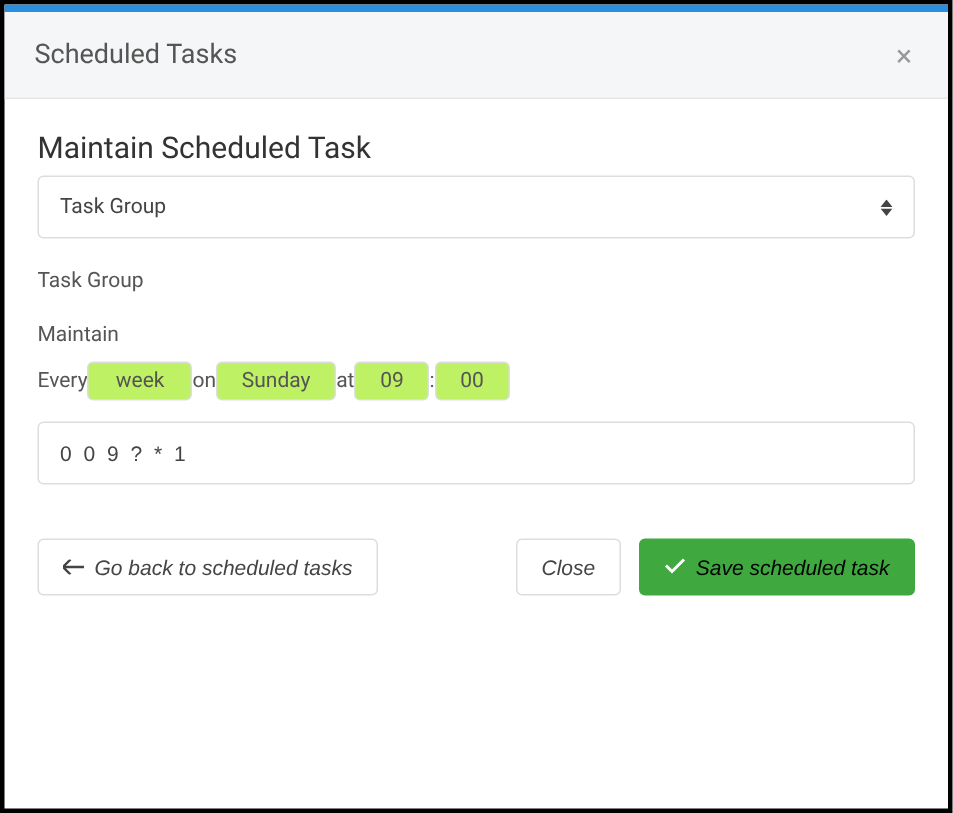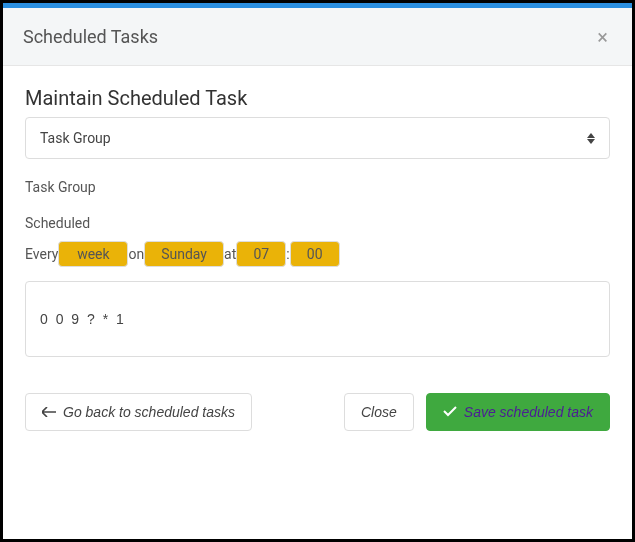--- a/index.html
+++ b/index.html
@@ -81,37 +81,37 @@
     }
     .select-caret svg { display: block; }
     .freq-row {
       display: flex;
       align-items: center;
       font-size: 14px;
       color: #555;
       margin-bottom: 14px;
     }
     .pill {
-      background: #eab308;
+      background: #bef264;
       border: 1px solid #ddd;
       border-radius: 4px;
       padding: 4px 16px;
       font-size: 14px;
       color: #555;
       text-align: center;
       cursor: pointer;
     }
     .pill-week { min-width: 70px; }
     .pill-day { min-width: 80px; }
     .pill-num { min-width: 50px; }
     .cron-input {
       width: 100%;
       border: 1px solid #ddd;
       border-radius: 4px;
-      padding: 29px 14px;
+      padding: 12px 14px;
       font-size: 14px;
       color: #444;
       background: #fff;
       letter-spacing: 2px;
     }
     .footer-row {
       display: flex;
       justify-content: space-between;
       align-items: center;
       margin-top: 36px;
@@ -130,21 +130,21 @@
       display: inline-flex;
       align-items: center;
       gap: 7px;
       background: #fff;
       color: #444;
       font-style: italic;
     }
     .btn-primary {
       background: #3fa93f;
       border-color: #3fa93f;
-      color: #4c1d95;
+      color: #000000;
     }
     .arrow-left {
       display: inline-block;
     }
     .checkmark {
       display: inline-block;
     }
   </style>
 </head>
 <body>
@@ -173,28 +173,28 @@
         </span>
       </div>
     </div>
   </div>
 
   <div class="form-group">
     <label class="form-label">Task Group</label>
   </div>
 
   <div class="form-group">
-    <label class="form-label">Scheduled</label>
+    <label class="form-label">Maintain</label>
     <div class="freq-row">
       <span>Every</span>
       <span class="pill pill-week">week</span>
       <span>on</span>
       <span class="pill pill-day">Sunday</span>
       <span>at</span>
-      <span class="pill pill-num">07</span>
+      <span class="pill pill-num">09</span>
       <span>:</span>
       <span class="pill pill-num">00</span>
     </div>
     <input type="text" class="cron-input" value="0 0 9 ? * 1" style="">
   </div>
 
   <div class="footer-row">
     <button class="btn">
       <span class="arrow-left">
         <svg width="14" height="10" viewBox="0 0 14 10">

